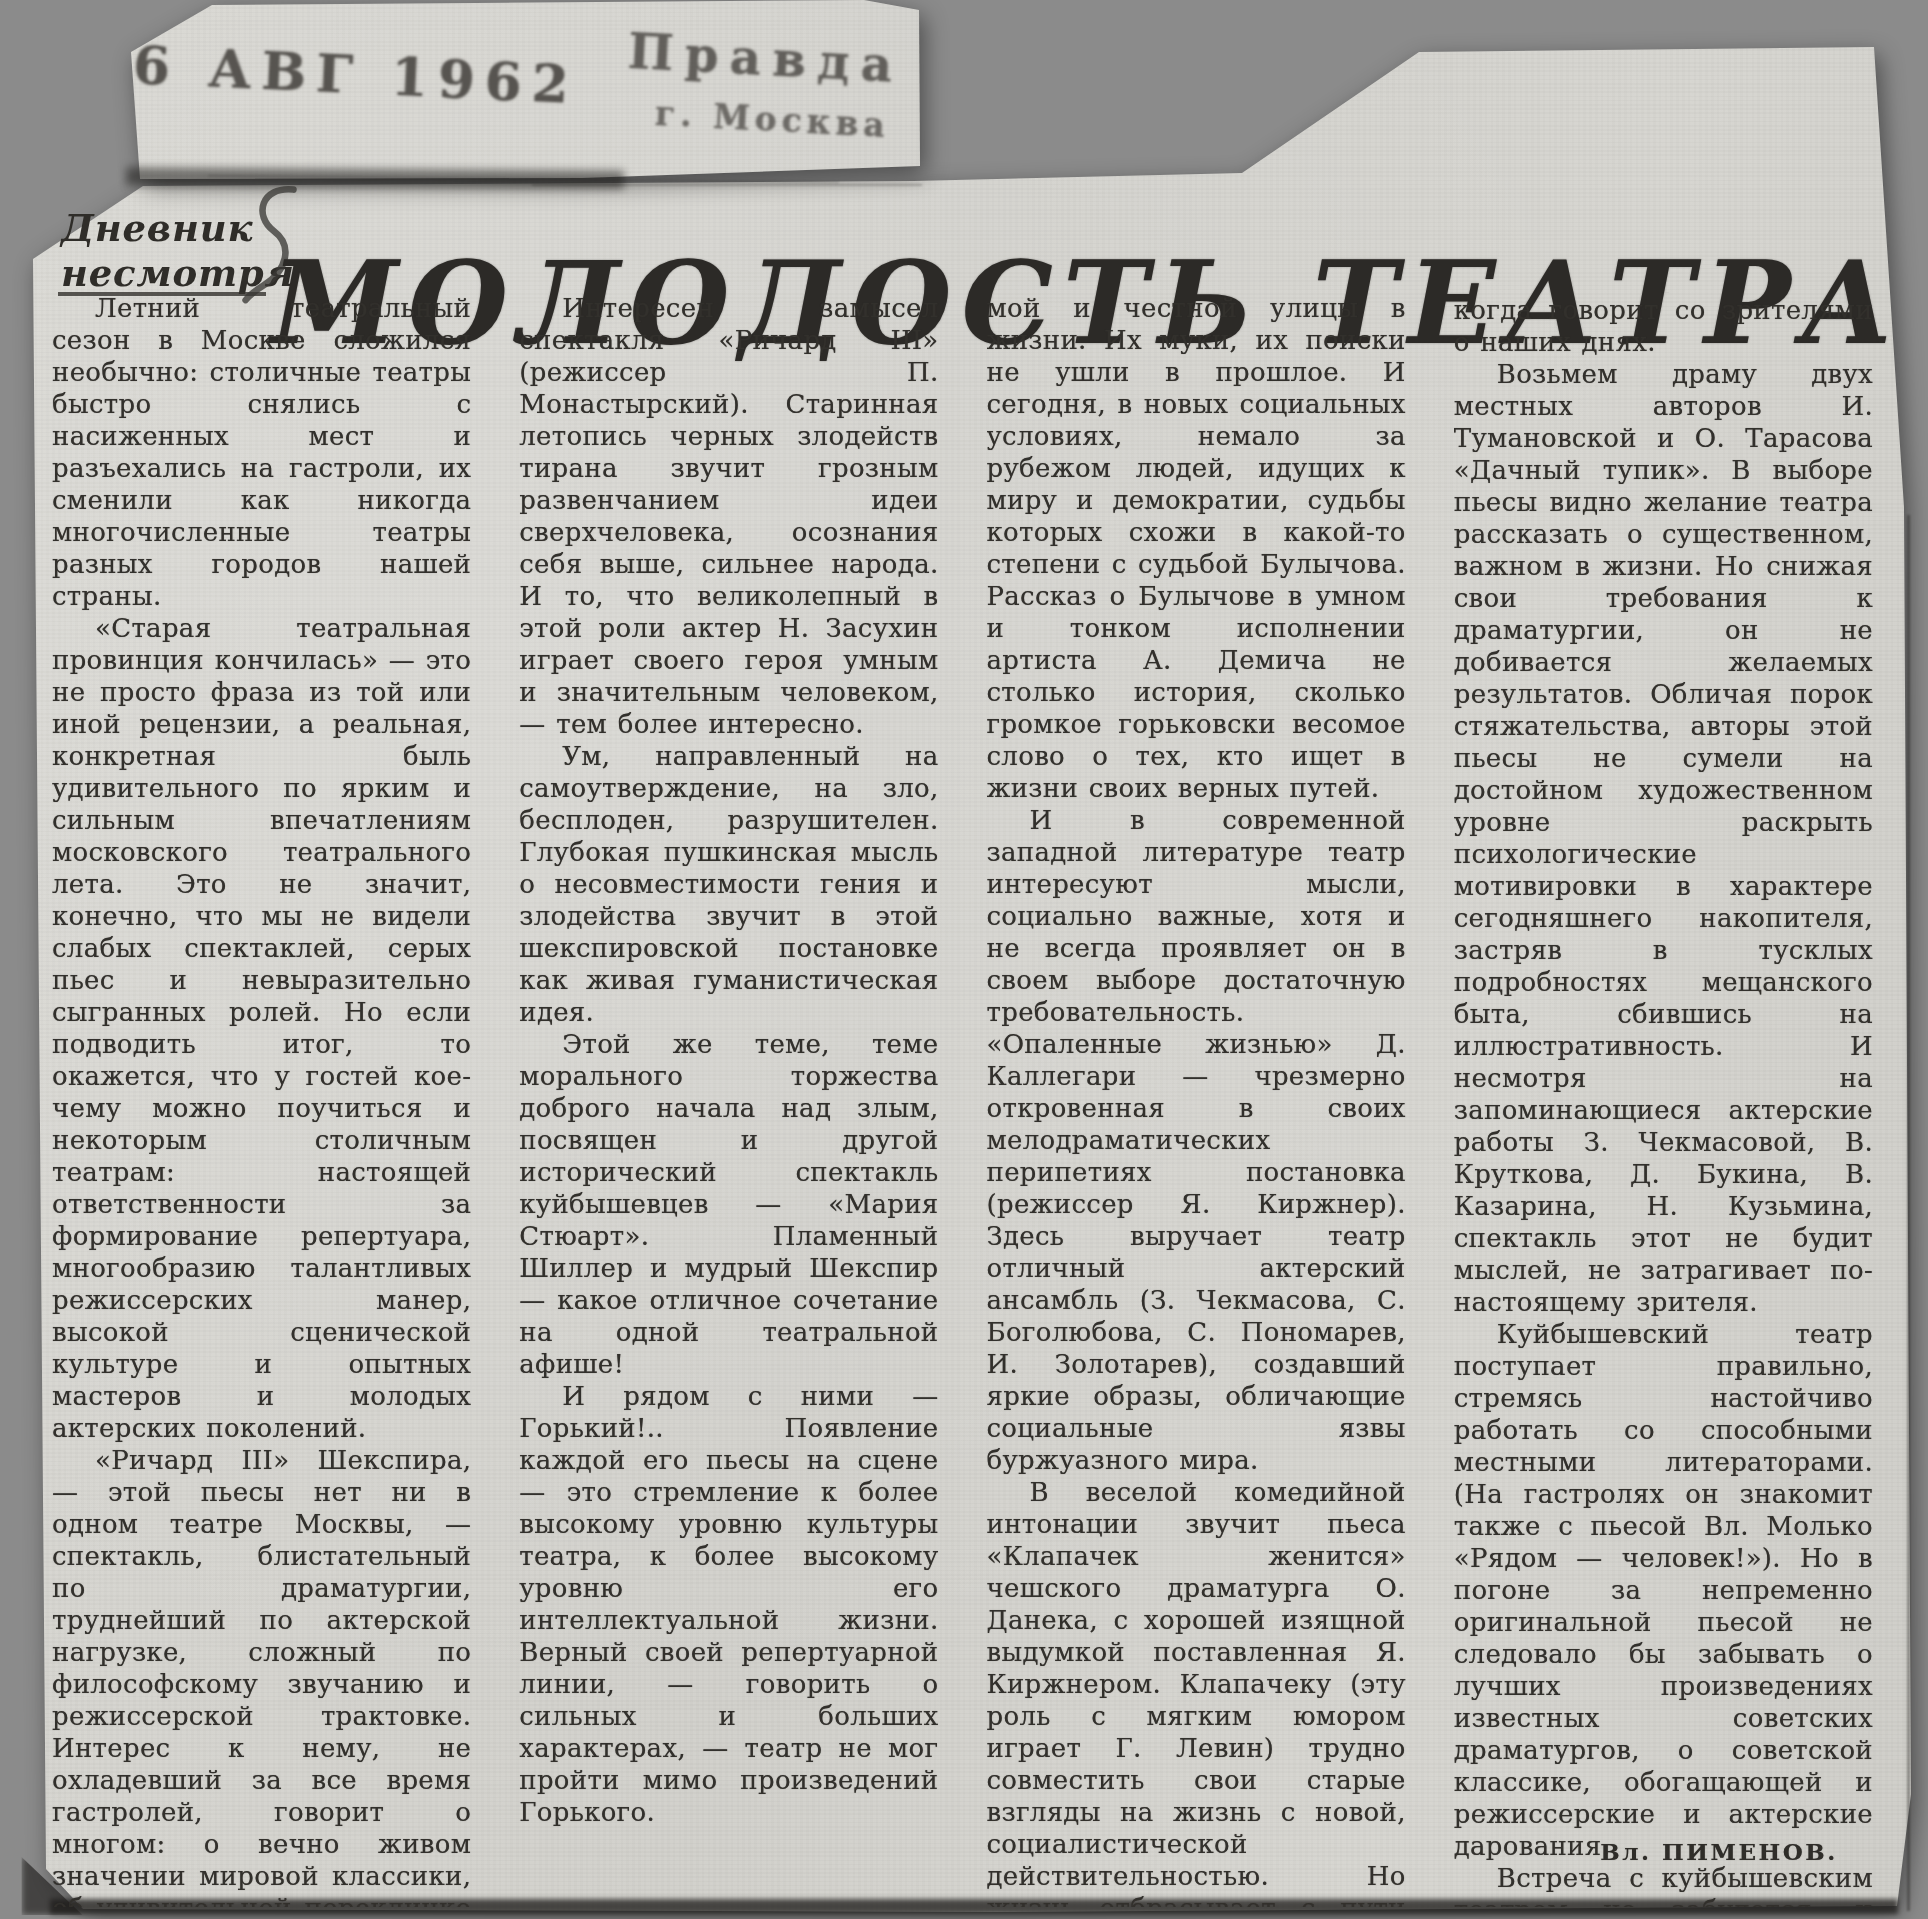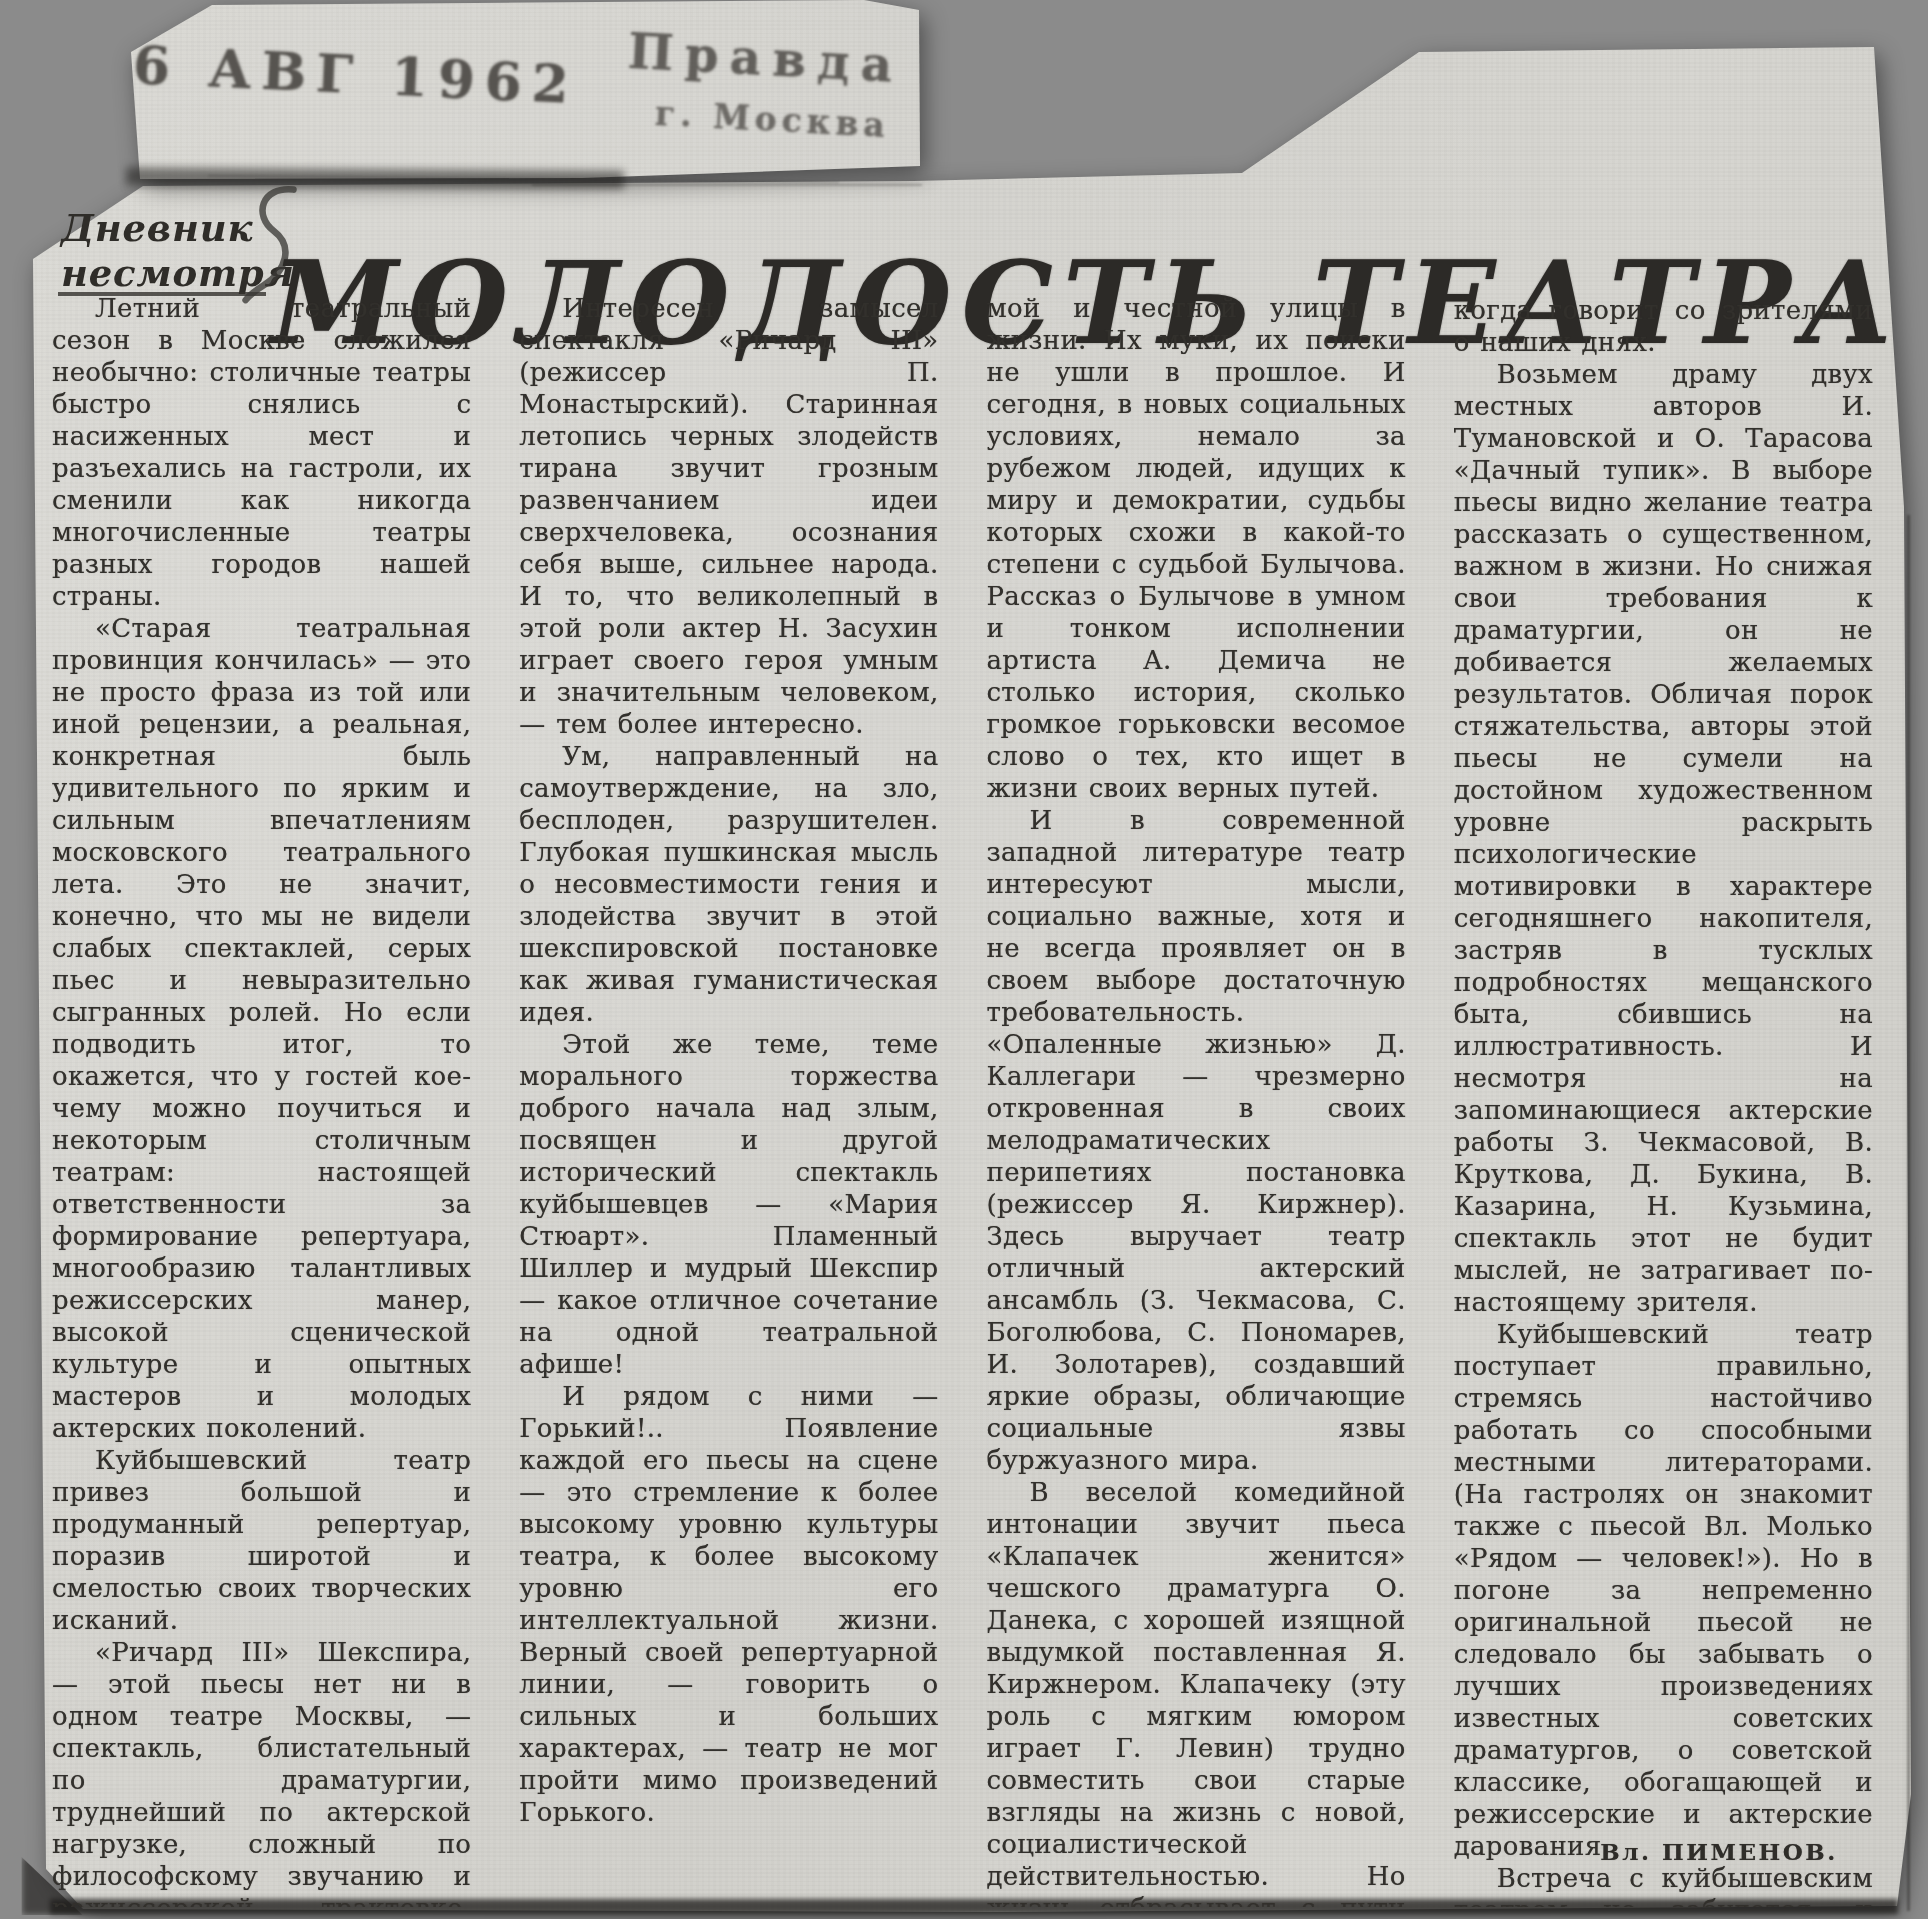--- a/index.html
+++ b/index.html
@@ -99,21 +99,20 @@
   <svg width="66" height="125" viewBox="0 0 80 150">
     <path d="M66,6 C26,2 18,38 42,56 C66,74 58,104 30,122 C22,127 14,132 8,140" fill="none" stroke="#3a3835" stroke-width="8" stroke-linecap="round" opacity=".9"></path>
   </svg>
 </div>
 <h1 class="title">МОЛОДОСТЬ ТЕАТРА</h1>
 
 <div class="columns">
   <div class="col col-1">
       <p class="par">Летний театральный сезон в Москве сложился необычно: столичные театры быстро снялись с насиженных мест и разъехались на гастроли, их сменили как никогда многочисленные театры разных городов нашей страны.</p>
       <p class="par">«Старая театральная провинция кончилась» — это не просто фраза из той или иной рецензии, а реальная, конкретная быль удивительного по ярким и сильным впечатлениям московского театрального лета. Это не значит, конечно, что мы не видели слабых спектаклей, серых пьес и невыразительно сыгранных ролей. Но если подводить итог, то окажется, что у гостей кое-чему можно поучиться и некоторым столичным театрам: настоящей ответственности за формирование репертуара, многообразию талантливых режиссерских манер, высокой сценической культуре и опытных мастеров и молодых актерских поколений.</p>
-      <p class="par">Куйбышевский театр привез большой и продуманный репертуар, поразив широтой и смелостью своих творческих исканий.</p>
       <p class="par">«Ричард III» Шекспира, — этой пьесы нет ни в одном театре Москвы, — спектакль, блистательный по драматургии, труднейший по актерской нагрузке, сложный по философскому звучанию и режиссерской трактовке. Интерес к нему, не охладевший за все время гастролей, говорит о многом: о вечно живом значении мировой классики, об удивительной перекличке великих творений с каждой</p>
     </div>
   <div class="col col-2">
       <p class="par">Интересен замысел спектакля «Ричард III» (режиссер П. Монастырский). Старинная летопись черных злодейств тирана звучит грозным развенчанием идеи сверхчеловека, осознания себя выше, сильнее народа. И то, что великолепный в этой роли актер Н. Засухин играет своего героя умным и значительным человеком, — тем более интересно.</p>
       <p class="par">Ум, направленный на самоутверждение, на зло, бесплоден, разрушителен. Глубокая пушкинская мысль о несовместимости гения и злодейства звучит в этой шекспировской постановке как живая гуманистическая идея.</p>
       <p class="par">Этой же теме, теме морального торжества доброго начала над злым, посвящен и другой исторический спектакль куйбышевцев — «Мария Стюарт». Пламенный Шиллер и мудрый Шекспир — какое отличное сочетание на одной театральной афише!</p>
       <p class="par">И рядом с ними — Горький!.. Появление каждой его пьесы на сцене — это стремление к более высокому уровню культуры театра, к более высокому уровню его интеллектуальной жизни. Верный своей репертуарной линии, — говорить о сильных и больших характерах, — театр не мог пройти мимо произведений Горького.</p>
     </div>
   <div class="col col-3">
       <p class="par cont">мой и честной улицы в жизни. Их муки, их поиски не ушли в прошлое. И сегодня, в новых социальных условиях, немало за рубежом людей, идущих к миру и демократии, судьбы которых схожи в какой-то степени с судьбой Булычова. Рассказ о Булычове в умном и тонком исполнении артиста А. Демича не столько история, сколько громкое горьковски весомое слово о тех, кто ищет в жизни своих верных путей.</p>

